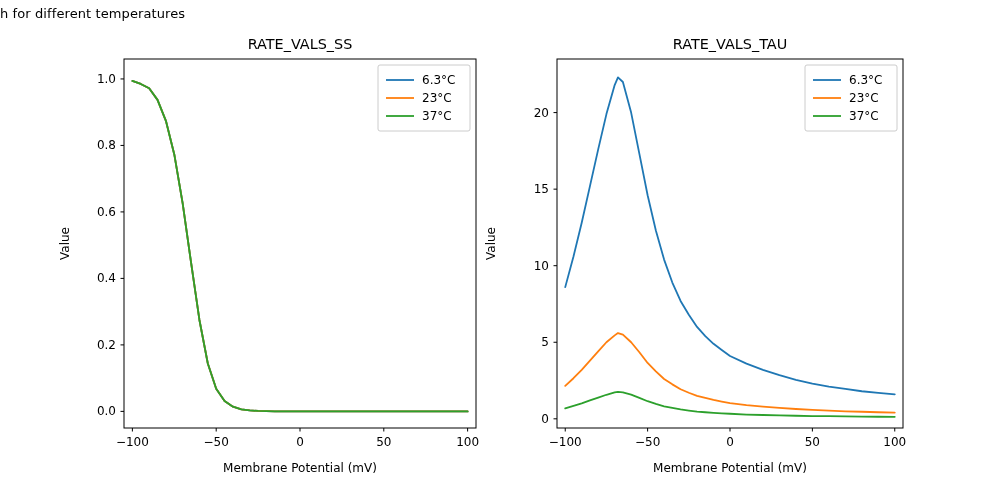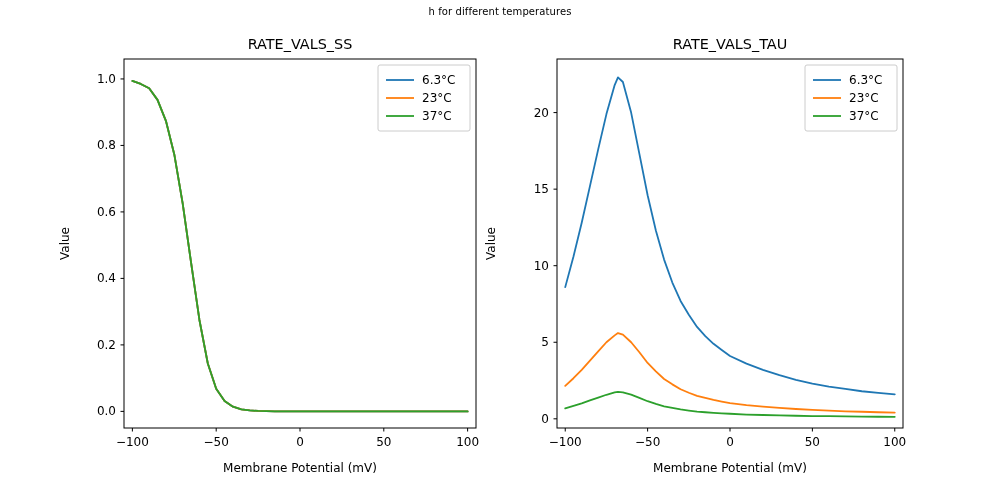--- a/index.html
+++ b/index.html
@@ -13,22 +13,22 @@
     height: 500px;
     background: #ffffff;
     font-family: "DejaVu Sans", sans-serif;
     overflow: hidden;
   }
   .suptitle {
     position: absolute;
     left: 0;
     top: 6px;
     width: 1000px;
-    text-align: center;
-    font-size: 10px;
+    text-align: left;
+    font-size: 13px;
     color: #000000;
     letter-spacing: 0.1px;
   }
   .subplot-title {
     font-size: 14.4px;
     fill: #000000;
     text-anchor: middle;
     font-family: "DejaVu Sans", sans-serif;
   }
   .tick-label {

